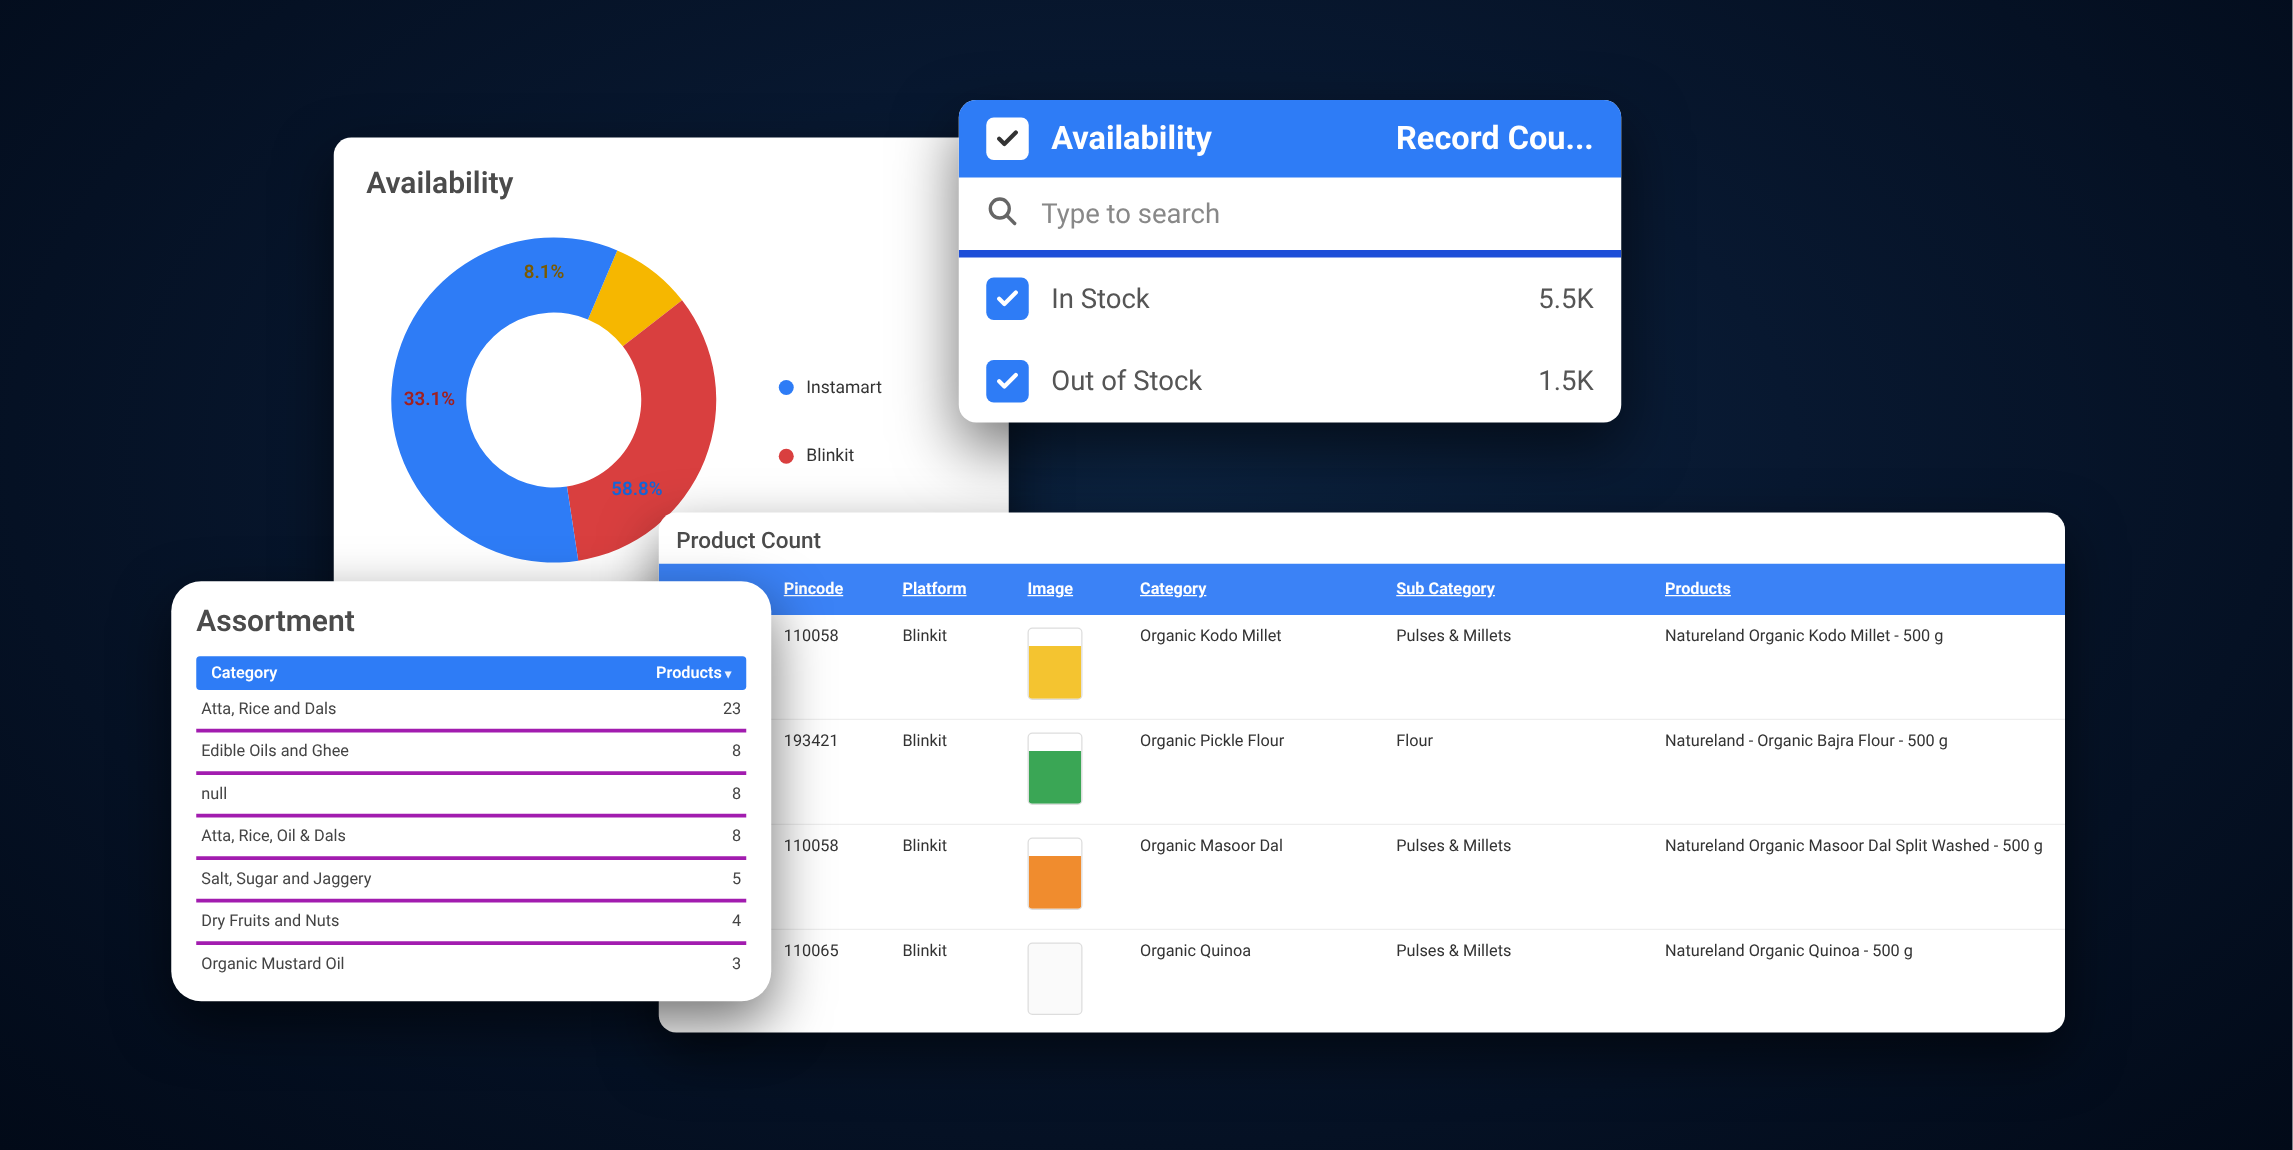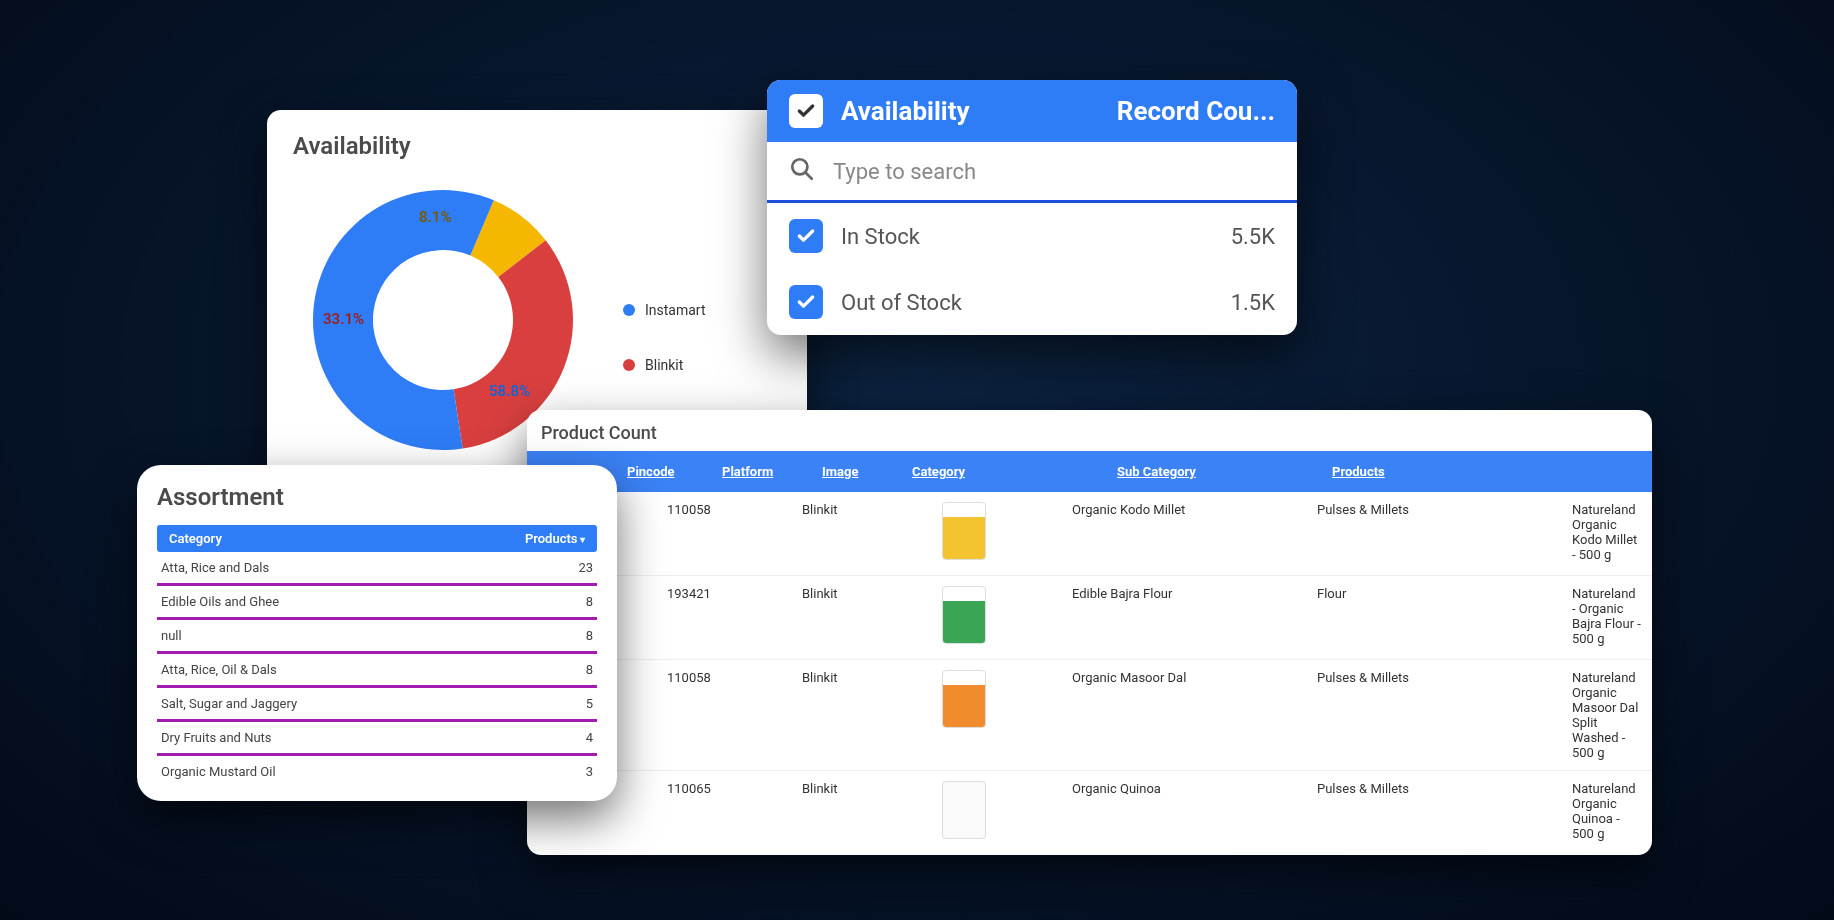--- a/index.html
+++ b/index.html
@@ -72,21 +72,21 @@
   }
   .filter-head .cb-head {
     width: 34px; height: 34px; background:#fff; border-radius:6px;
     display:flex; align-items:center; justify-content:center;
     color:#333; font-weight:900;
   }
   .filter-head .col-b { margin-left:auto; white-space:nowrap; }
   .filter-search {
     display:flex; align-items:center; gap:18px;
     padding: 14px 22px;
-    border-bottom: 3px solid #1d4ed8;
+    border-bottom: 6px solid #1d4ed8;
   }
   .filter-search .icon { color:#666; }
   .filter-search input {
     border:none; outline:none; font-size:22px; color:#555; flex:1;
     font-family: inherit;
   }
   .filter-search input::placeholder { color:#888; }
   .filter-row {
     display:flex; align-items:center; gap:18px;
     padding: 16px 22px;
@@ -145,21 +145,20 @@
   }
   .prod-head .sort::after { content:" ▾"; font-size:10px; }
   .prod-row {
     display:grid;
     grid-template-columns: 90px 95px 100px 90px 205px 215px 1fr;
     padding: 10px 10px;
     font-size:13px; color:#333;
     border-bottom:1px solid #eee;
     align-items:start;
     min-height: 84px;
-    gap: 40px;
   }
   .prod-row:last-child { border-bottom:none; min-height: 60px;}
   .prod-img {
     width:44px; height:58px; border-radius:4px;
     display:flex; align-items:center; justify-content:center;
     font-size:8px; color:#555; text-align:center;
     border:1px solid #ddd;
   }
   .prod-img.yellow { background: linear-gradient(#fff 25%, #f4c430 25%); }
   .prod-img.green  { background: linear-gradient(#fff 25%, #3aa655 25%); }
@@ -266,21 +265,21 @@
       <span>Pulses &amp; Millets</span>
       <span>Natureland Organic Kodo Millet - 500 g</span>
         </div>
         <div class="prod-row">
       <span></span>
       <span>193421</span>
       <span>Blinkit</span>
       <span>
             <div class="prod-img green"></div>
           </span>
-      <span>Edible Bajra Flour</span>
+      <span>Organic Pickle Flour</span>
       <span>Flour</span>
       <span>Natureland - Organic Bajra Flour - 500 g</span>
         </div>
         <div class="prod-row">
       <span></span>
       <span>110058</span>
       <span>Blinkit</span>
       <span>
             <div class="prod-img orange"></div>
           </span>

